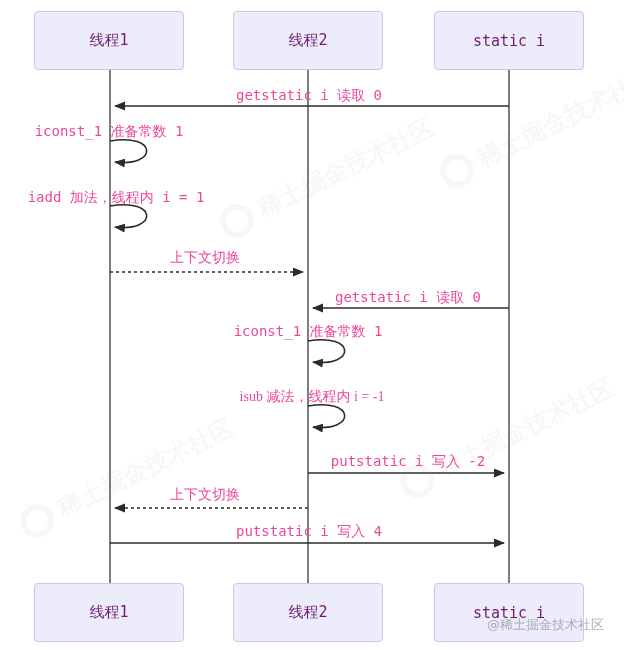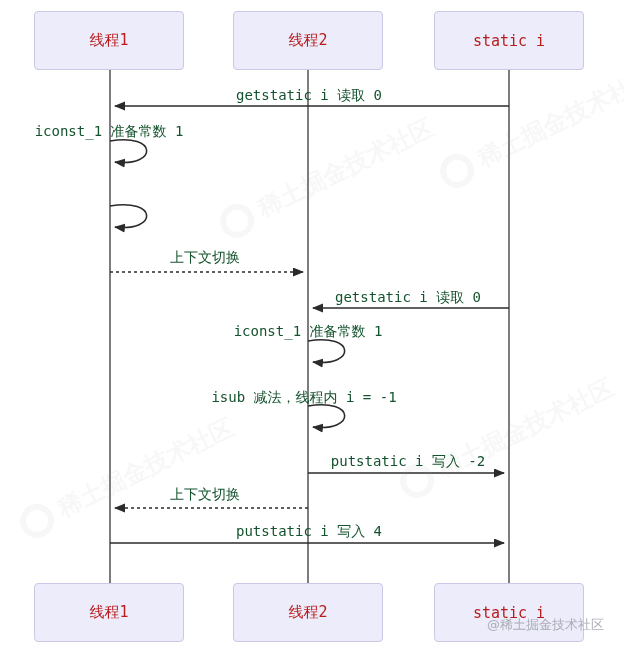--- a/index.html
+++ b/index.html
@@ -28,30 +28,30 @@
     width: 150px;
     height: 59px;
     background: #ececfb;
     border: 1px solid #c9c9e6;
     border-radius: 4px;
     box-sizing: border-box;
     display: flex;
     align-items: center;
     justify-content: center;
     font-size: 15px;
-    color: #b91c1c;
+    color: #701a75;
     z-index: 2;
   }
   .msg {
     position: absolute;
     transform: translateX(-50%);
     white-space: nowrap;
     font-size: 14px;
     line-height: 16px;
-    color: #14532d;
+    color: #ec4899;
     z-index: 3;
   }
   .watermark {
     position: absolute;
     left: 487px;
     top: 616px;
     font-size: 13px;
     color: #aaadb5;
     font-family: "DejaVu Sans", "Liberation Sans", sans-serif;
     white-space: nowrap;
@@ -140,23 +140,24 @@
   </div>
   <div class="actor" style="left:233px; top:583px;">
     <span>线程2</span>
   </div>
   <div class="actor" style="left:434px; top:583px;">
     <span>static i</span>
   </div>
 
   <div class="msg" style="left:309px; top:87px;">getstatic i 读取 0</div>
   <div class="msg" style="left:109px; top:123px;">iconst_1 准备常数 1</div>
+  <div class="msg" style="left:116px; top:189px;">iadd 加法，线程内 i = 1</div>
   <div class="msg" style="left:205px; top:249px;">上下文切换</div>
   <div class="msg" style="left:408px; top:289px;">getstatic i 读取 0</div>
   <div class="msg" style="left:308px; top:323px;">iconst_1 准备常数 1</div>
-  <div class="msg" style="left:304px; top:389px;">isub 减法，线程内 i = -1</div>
+  <div class="msg" style="left:312px; top:389px;font-family:Liberation Serif, serif;">isub 减法，线程内 i = -1</div>
   <div class="msg" style="left:408px; top:453px;">putstatic i 写入 -2</div>
   <div class="msg" style="left:205px; top:486px;">上下文切换</div>
   <div class="msg" style="left:309px; top:523px;">putstatic i 写入 4</div>
 
   <div class="watermark">@稀土掘金技术社区</div>
 
 </div>
 
 </body></html>

